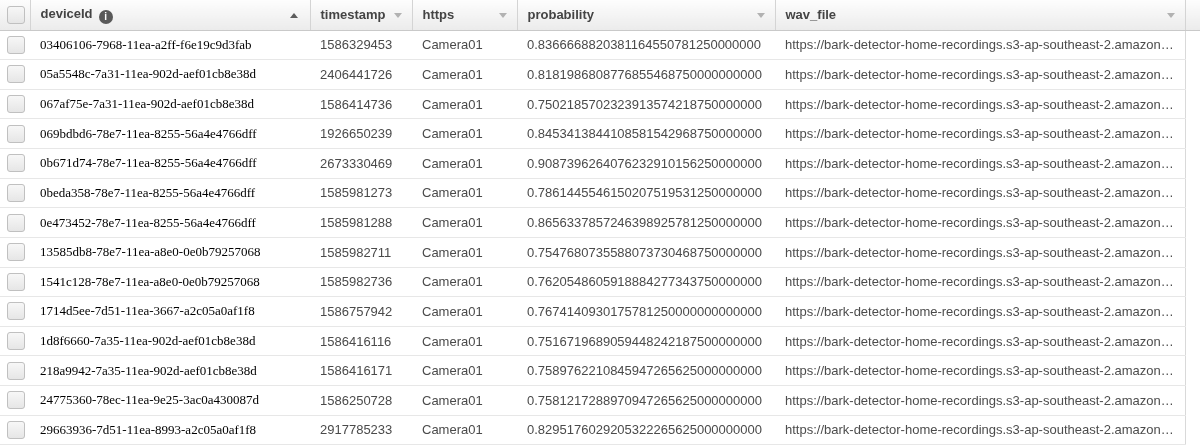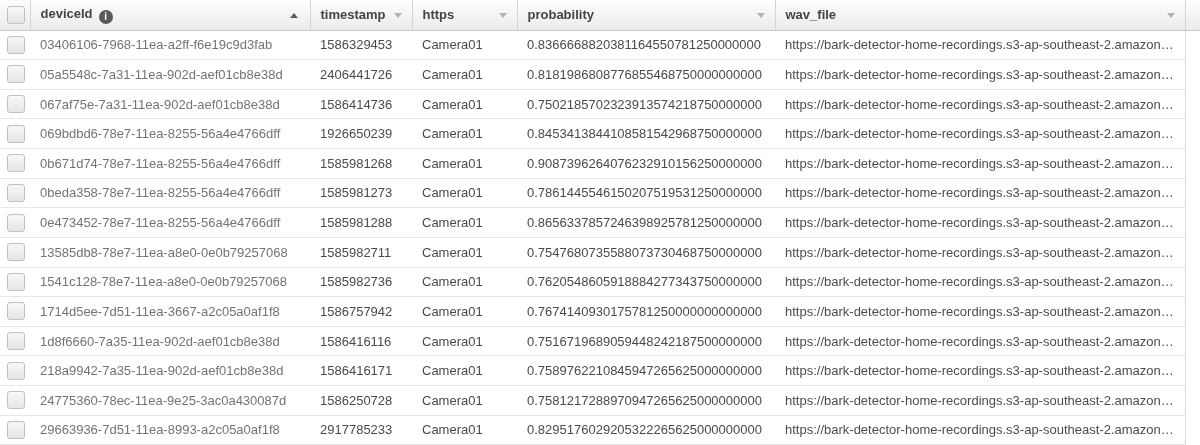--- a/index.html
+++ b/index.html
@@ -48,23 +48,24 @@
     background: #ffffff;
   }
   tbody td.col-check { padding: 0 0 0 7px; }
   tbody td.col-spacer {
     border-bottom: none;
     border-left: 1px solid #d9d9d9;
     padding: 0;
   }
   tbody td.col-wav { text-overflow: ellipsis; color: #4c4c4c; }
   a.device-link {
-    color: #737373;
+    color: #000000;
     text-decoration: none;
     cursor: pointer;
+    font-family: Liberation Serif, serif;
   }
   
   .checkbox {
     display: inline-block;
     width: 16px;
     height: 16px;
     border: 1px solid #c0c0c0;
     border-radius: 3px;
     background: linear-gradient(to bottom, #f7f7f7, #e6e6e6);
     vertical-align: middle;
@@ -204,21 +205,21 @@
     <td class="col-spacer"></td>
   </tr>
 
   <tr>
     <td class="col-check">
       <span class="checkbox"></span>
     </td>
     <td>
       <a class="device-link">0b671d74-78e7-11ea-8255-56a4e4766dff</a>
     </td>
-    <td>1585981268</td>
+    <td>2673330469</td>
     <td>Camera01</td>
     <td>0.9087396264076232910156250000000</td>
     <td class="col-wav">https://bark-detector-home-recordings.s3-ap-southeast-2.amazonaws.com/</td>
     <td class="col-spacer"></td>
   </tr>
 
   <tr>
     <td class="col-check">
       <span class="checkbox"></span>
     </td>

